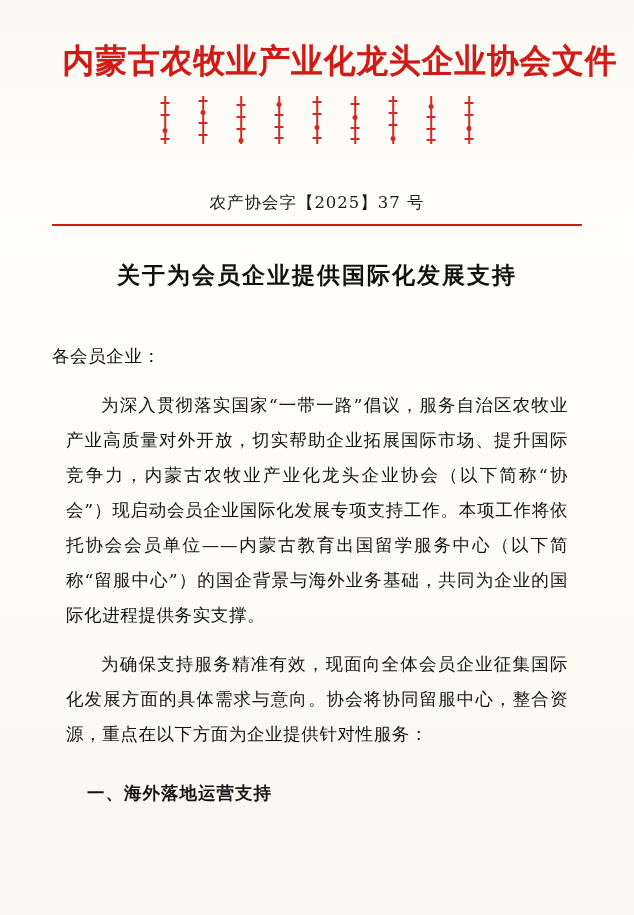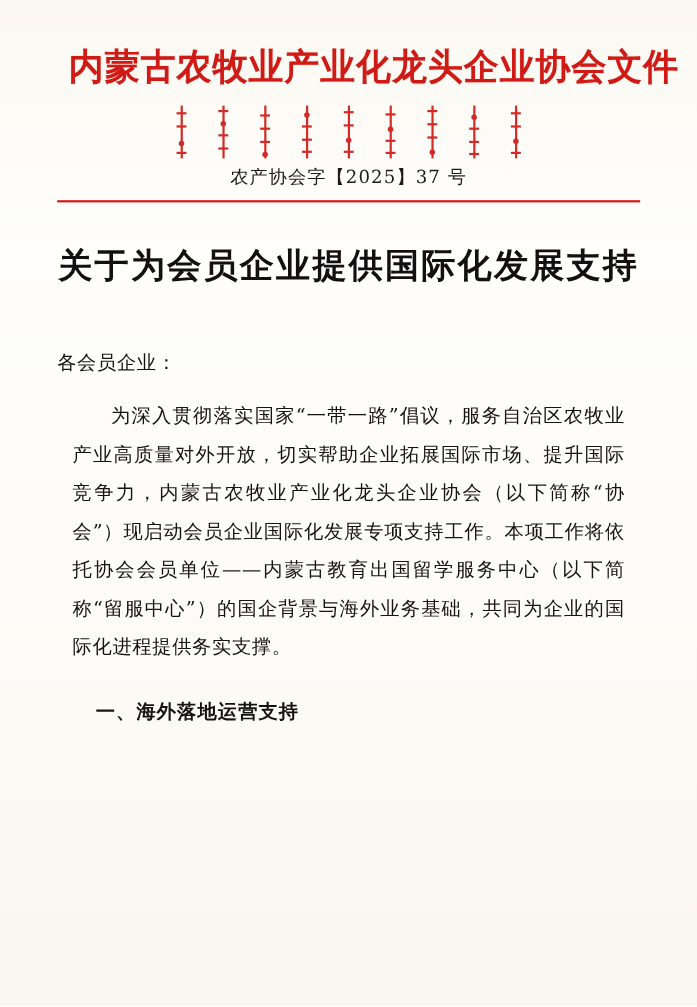--- a/index.html
+++ b/index.html
@@ -90,60 +90,62 @@
     left: 50%;
     width: 5px;
     height: 5px;
     border-radius: 50%;
     background: #cf1a16;
     transform: translateX(-50%);
   }
 
   
   .doc-number {
+    margin-top: 42px;
     text-align: center;
     font-size: 16.5px;
     color: #1b1b1b;
     letter-spacing: 1px;
     font-family: "DejaVu Serif", "Liberation Serif", serif;
   }
   .red-rule {
     margin-top: 10px;
     height: 2px;
     background: #cf1a16;
     width: 100%;
   }
 
   
   .doc-title {
     margin-top: 26px;
     text-align: center;
     color: #111111;
     font-weight: bold;
-    font-size: 31px;
+    font-size: 23px;
     line-height: 2.05;
     letter-spacing: 2px;
     font-family: Liberation Sans, sans-serif;
   }
   .doc-title .line2 {
     display: block;
   }
 
   
   .body-block {
     margin-top: 40px;
     font-size: 17.5px;
     color: #141414;
     line-height: 2.0;
     letter-spacing: 0.6px;
     text-align: justify;
     font-family: "DejaVu Serif", "Liberation Serif", serif;
   }
   .salutation {
     margin: 0 0 2px 0;
+    font-family: Liberation Serif, serif;
   }
   .para {
     margin: 14px;
     text-indent: 2em;
   }
   .section-heading {
     margin: 24px 0 0 0;
     text-indent: 2em;
     font-weight: bold;
     font-size: 17.5px;
@@ -232,17 +234,18 @@
 
     <div class="red-rule"></div>
 
     <div class="doc-title">
       <span>关于为会员企业提供国际化发展支持</span>
     </div>
 
     <div class="body-block">
       <p class="salutation">各会员企业：</p>
       <p class="para">为深入贯彻落实国家“一带一路”倡议，服务自治区农牧业产业高质量对外开放，切实帮助企业拓展国际市场、提升国际竞争力，内蒙古农牧业产业化龙头企业协会（以下简称“协会”）现启动会员企业国际化发展专项支持工作。本项工作将依托协会会员单位——内蒙古教育出国留学服务中心（以下简称“留服中心”）的国企背景与海外业务基础，共同为企业的国际化进程提供务实支撑。</p>
+      <p class="para">为确保支持服务精准有效，现面向全体会员企业征集国际化发展方面的具体需求与意向。协会将协同留服中心，整合资源，重点在以下方面为企业提供针对性服务：</p>
       <p class="section-heading">一、海外落地运营支持</p>
     </div>
 
   </div>
 </div>
 
 </body></html>

